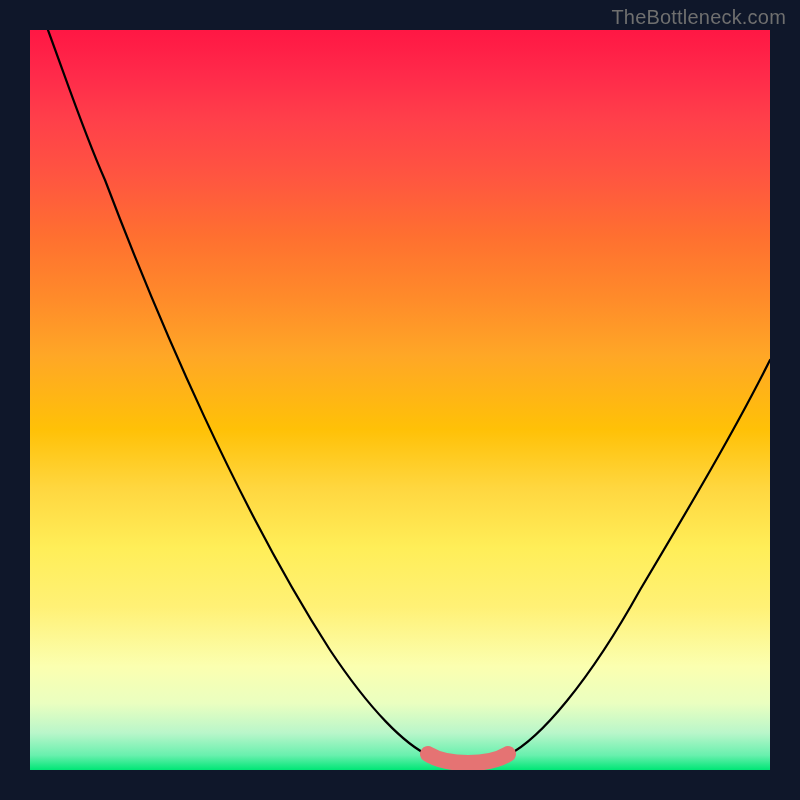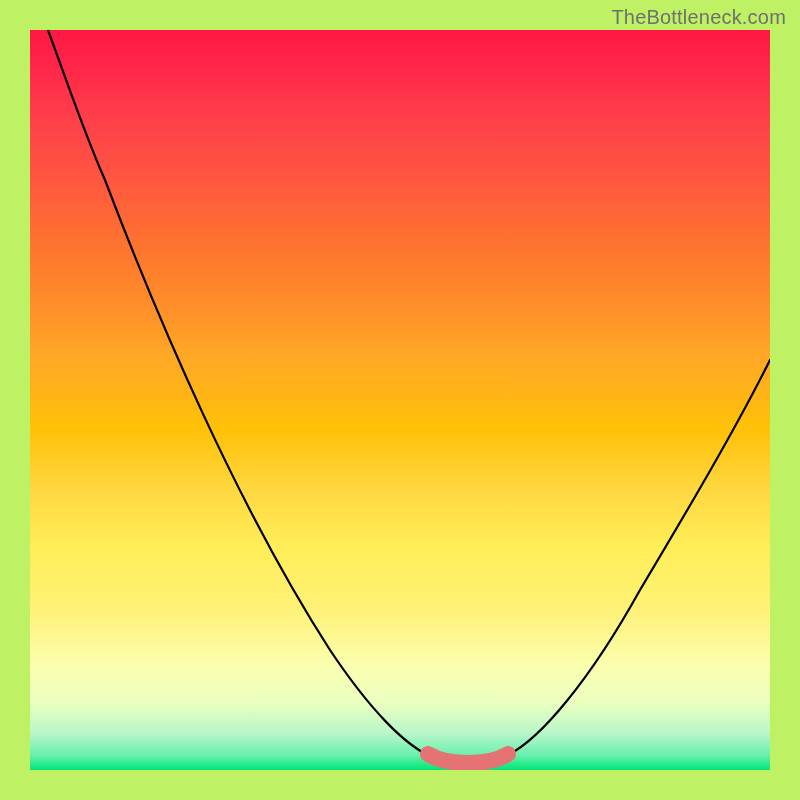--- a/index.html
+++ b/index.html
@@ -10,21 +10,21 @@
     background: #000;
     overflow: hidden;
     font-family: Arial, Helvetica, sans-serif;
   }
   .frame {
     position: absolute;
     left: 0;
     top: 0;
     width: 800px;
     height: 800px;
-    background: #bef264;
+    background: #0f172a;
   }
   .plot {
     position: absolute;
     left: 30px;
     top: 30px;
     width: 740px;
     height: 740px;
     background: linear-gradient(to bottom,
       #ff1744 0%,
       #ff2a4a 6%,

